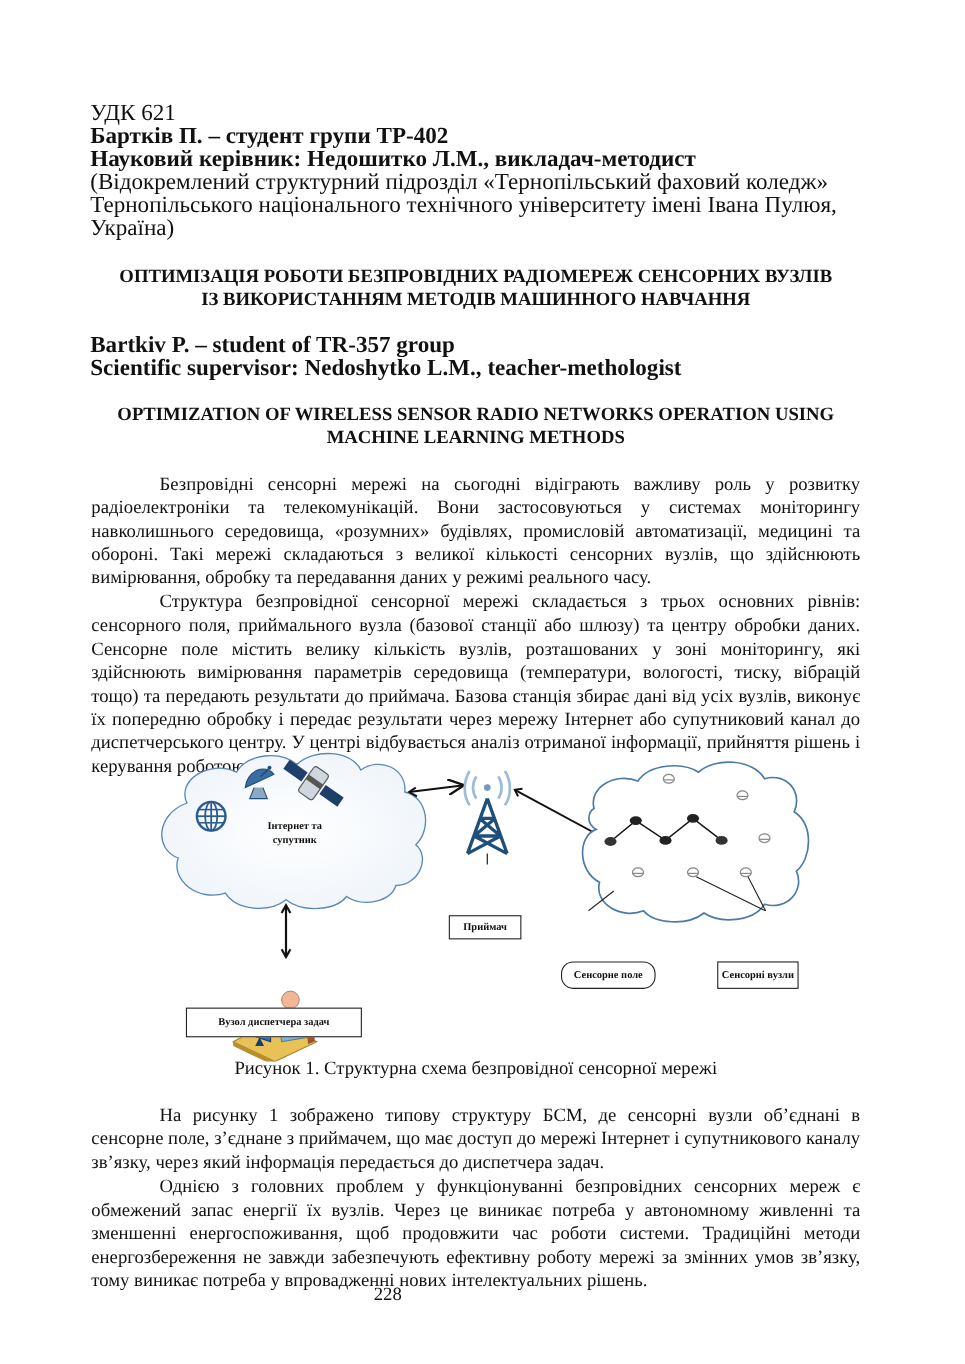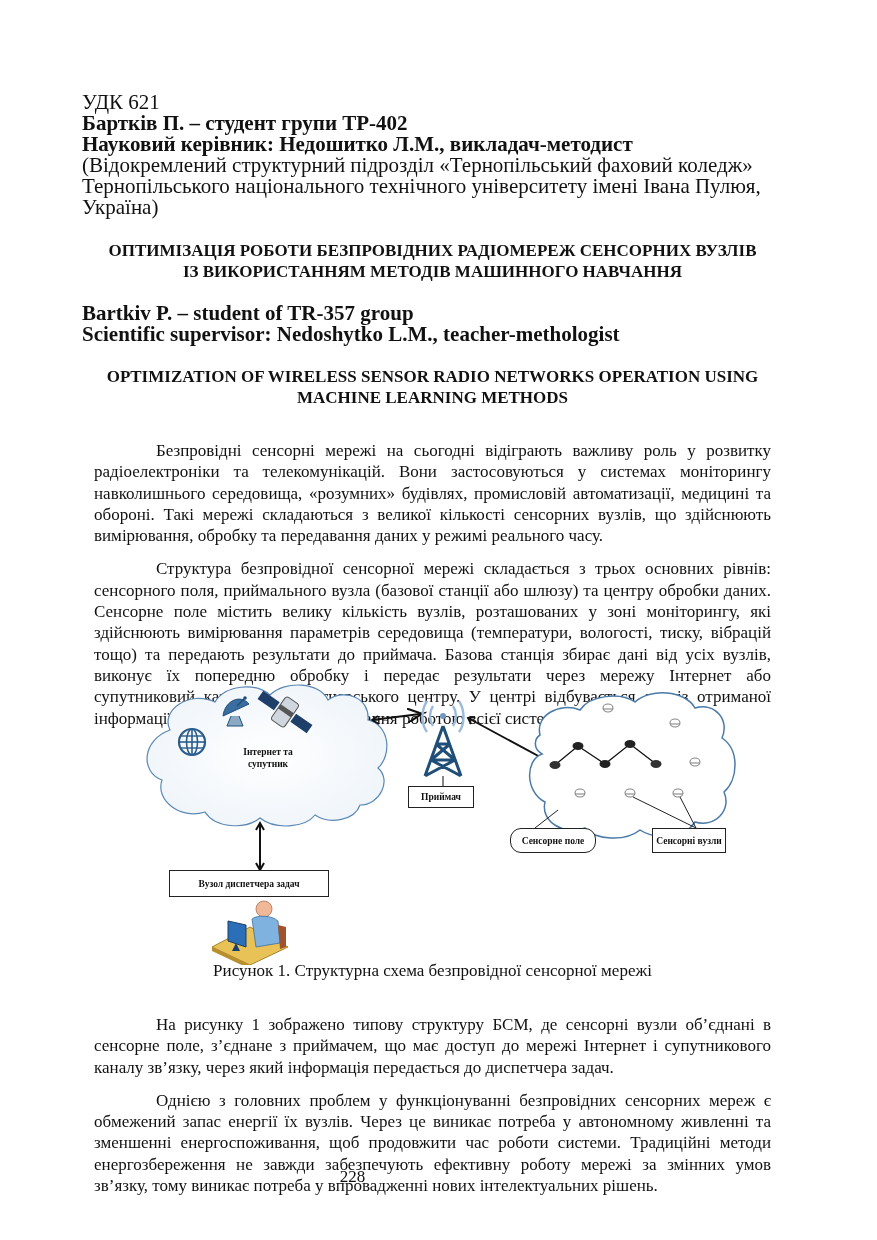--- a/index.html
+++ b/index.html
@@ -3,27 +3,27 @@
 <meta charset="utf-8">
 <style>
   html, body { margin: 0; padding: 0; background: #ffffff; }
   body { width: 877px; height: 1240px; position: relative; overflow: hidden;
          font-family: "Liberation Serif", "DejaVu Serif", serif; color: #111; }
   .page { position: absolute; left: 82px; top: 92px; width: 701px; }
   .line { font-size: 21px; line-height: 21px; margin: 0; }
   .b { font-weight: bold; }
   .i { }
   .title { font-weight: bold; font-size: 17px; line-height: 21px; text-align: center; margin: 0; }
-  .para { font-size: 17px; line-height: 21.3px; text-align: justify; text-indent: 62px; margin: 12px; }
+  .para { font-size: 17px; line-height: 21.3px; text-align: justify; text-indent: 62px; margin: 1px; }
   .caption { font-size: 17px; line-height: 21px; text-align: center; margin: 0; }
   .pnum { position: absolute; left: 0; width: 705px; top: 1167px; text-align: center; font-size: 17px; }
   .fig { position: absolute; left: 140px; top: 680px; width: 600px; height: 285px; }
   .box { position: absolute; border: 1.3px solid #222; background: #fff; display: flex;
          align-items: center; justify-content: center; font-weight: bold; font-size: 9.5px;
-         font-family: "Liberation Serif", serif; color: #111; }
+         font-family: "Liberation Serif", serif; color: #111; margin-top: 46px; }
   .cloudlabel { position: absolute; font-weight: bold; font-size: 9.5px; text-align: center; line-height: 12px; }
 </style>
 </head>
 <body>
 
 <div class="page">
   <p class="line">УДК 621</p>
   <p class="line b">Бартків П. – студент групи ТР-402</p>
   <p class="line b">Науковий керівник: Недошитко Л.М., викладач-методист</p>
   <p class="line i">(Відокремлений структурний підрозділ «Тернопільський фаховий коледж»</p>

